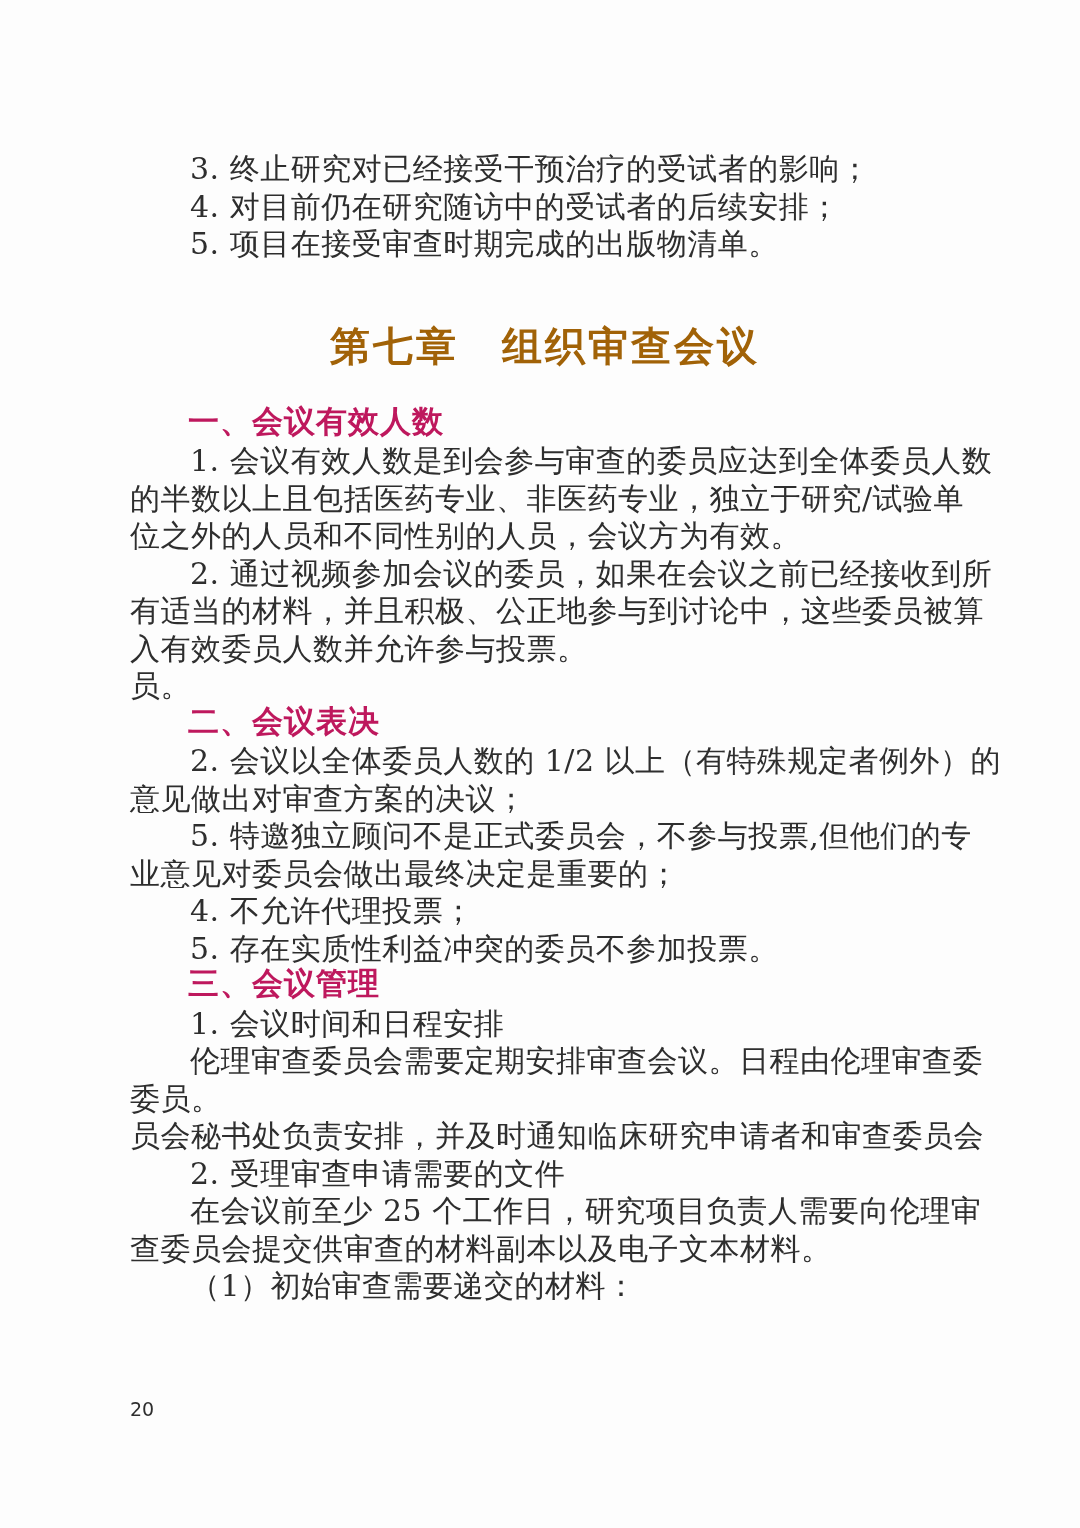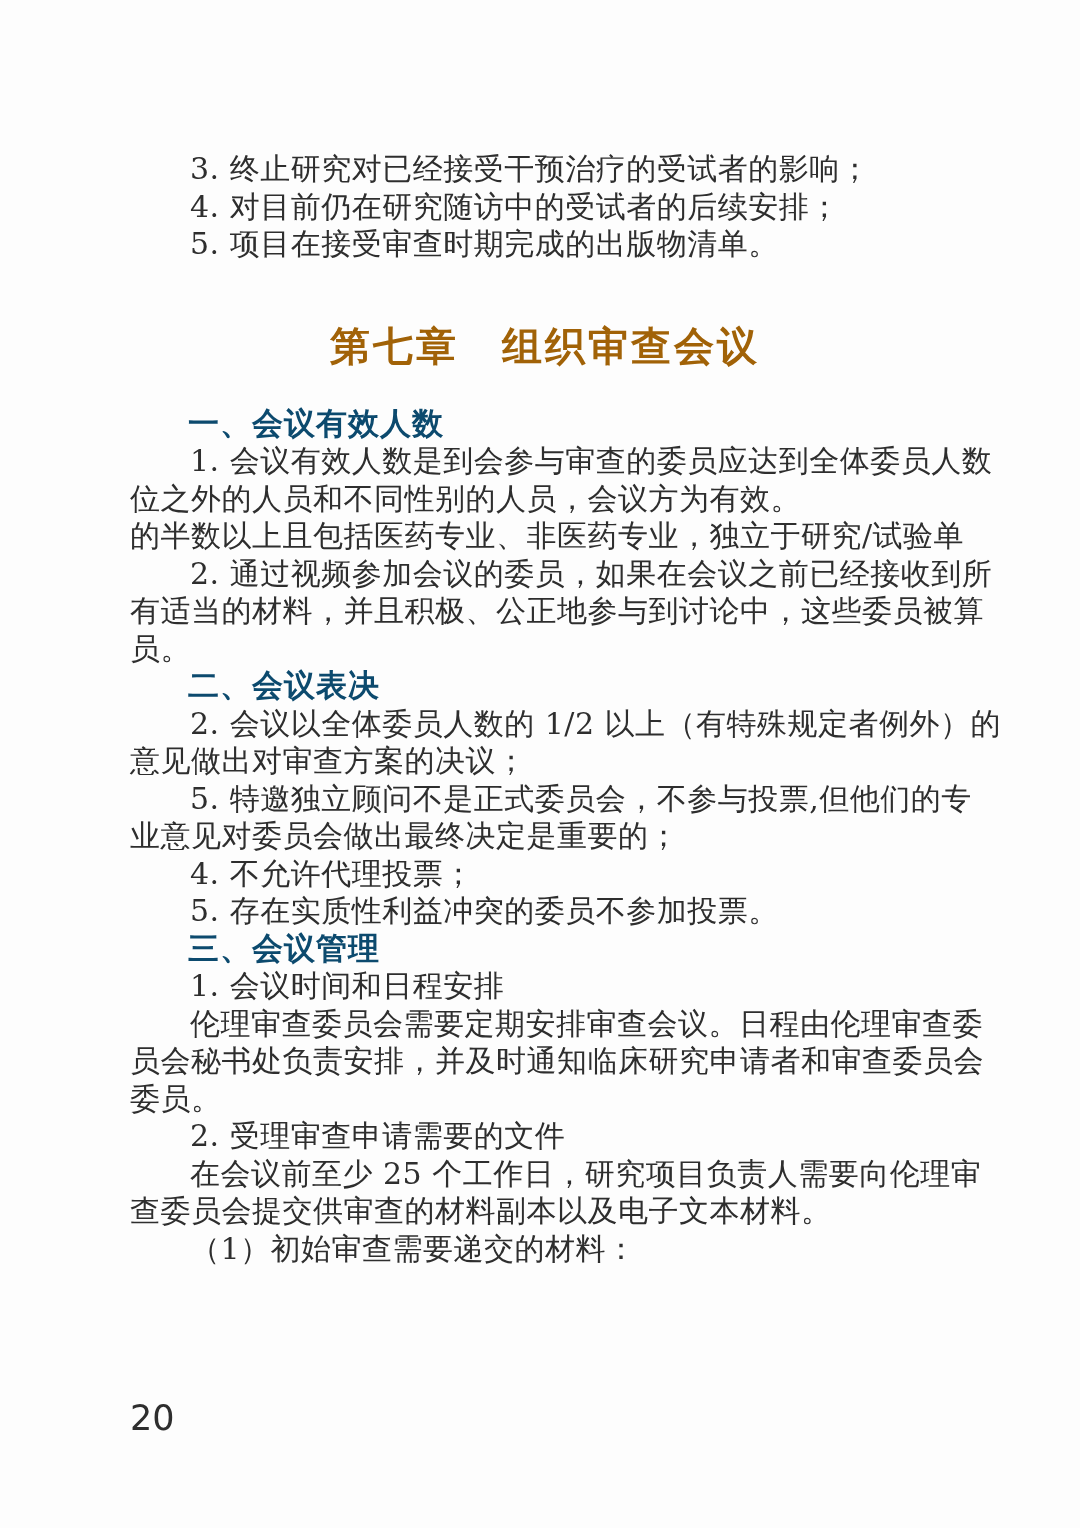--- a/index.html
+++ b/index.html
@@ -36,70 +36,71 @@
     margin: 58px 0 34px 0;
     text-align: center;
     font-family: "DejaVu Sans", "Liberation Sans", sans-serif;
     font-weight: bold;
     font-size: 40px;
     line-height: 50px;
     letter-spacing: 3px;
     color: #a16207;
   }
   .section-heading {
-    font-family: Liberation Sans, sans-serif;
+    font-family: Liberation Mono, monospace;
     font-weight: bold;
     font-size: 31px;
     line-height: 37.5px;
     text-indent: 58px;
     letter-spacing: 1px;
-    color: #0c4a6e;
+    color: #be185d;
   }
   .page-number {
     position: absolute;
     left: 130px;
     top: 1398px;
     font-family: "DejaVu Sans", "Liberation Sans", sans-serif;
-    font-size: 35px;
+    font-size: 19px;
     color: #2e2e2e;
   }
 </style>
 </head>
 <body>
 
 <div class="page">
   <div class="content">
 
     <div class="line indent">3. 终止研究对已经接受干预治疗的受试者的影响；</div>
     <div class="line indent">4. 对目前仍在研究随访中的受试者的后续安排；</div>
     <div class="line indent">5. 项目在接受审查时期完成的出版物清单。</div>
 
     <h1 class="chapter">第七章　组织审查会议</h1>
 
     <div class="line section-heading">一、会议有效人数</div>
     <div class="line indent">1. 会议有效人数是到会参与审查的委员应达到全体委员人数</div>
+    <div class="line">的半数以上且包括医药专业、非医药专业，独立于研究/试验单</div>
     <div class="line">位之外的人员和不同性别的人员，会议方为有效。</div>
-    <div class="line">的半数以上且包括医药专业、非医药专业，独立于研究/试验单</div>
     <div class="line indent">2. 通过视频参加会议的委员，如果在会议之前已经接收到所</div>
     <div class="line">有适当的材料，并且积极、公正地参与到讨论中，这些委员被算</div>
+    <div class="line">入有效委员人数并允许参与投票。</div>
     <div class="line">员。</div>
 
     <div class="line section-heading">二、会议表决</div>
     <div class="line indent">2. 会议以全体委员人数的 1/2 以上（有特殊规定者例外）的</div>
     <div class="line">意见做出对审查方案的决议；</div>
     <div class="line indent">5.  特邀独立顾问不是正式委员会，不参与投票,但他们的专</div>
     <div class="line">业意见对委员会做出最终决定是重要的；</div>
     <div class="line indent">4. 不允许代理投票；</div>
     <div class="line indent">5. 存在实质性利益冲突的委员不参加投票。</div>
 
     <div class="line section-heading">三、会议管理</div>
     <div class="line indent">1. 会议时间和日程安排</div>
     <div class="line indent">伦理审查委员会需要定期安排审查会议。日程由伦理审查委</div>
+    <div class="line">委员。</div>
     <div class="line">员会秘书处负责安排，并及时通知临床研究申请者和审查委员会</div>
-    <div class="line">委员。</div>
     <div class="line indent">2. 受理审查申请需要的文件</div>
     <div class="line indent">在会议前至少 25 个工作日，研究项目负责人需要向伦理审</div>
     <div class="line">查委员会提交供审查的材料副本以及电子文本材料。</div>
     <div class="line indent">（1）初始审查需要递交的材料：</div>
 
   </div>
 
   <div class="page-number">20</div>
 </div>
 

